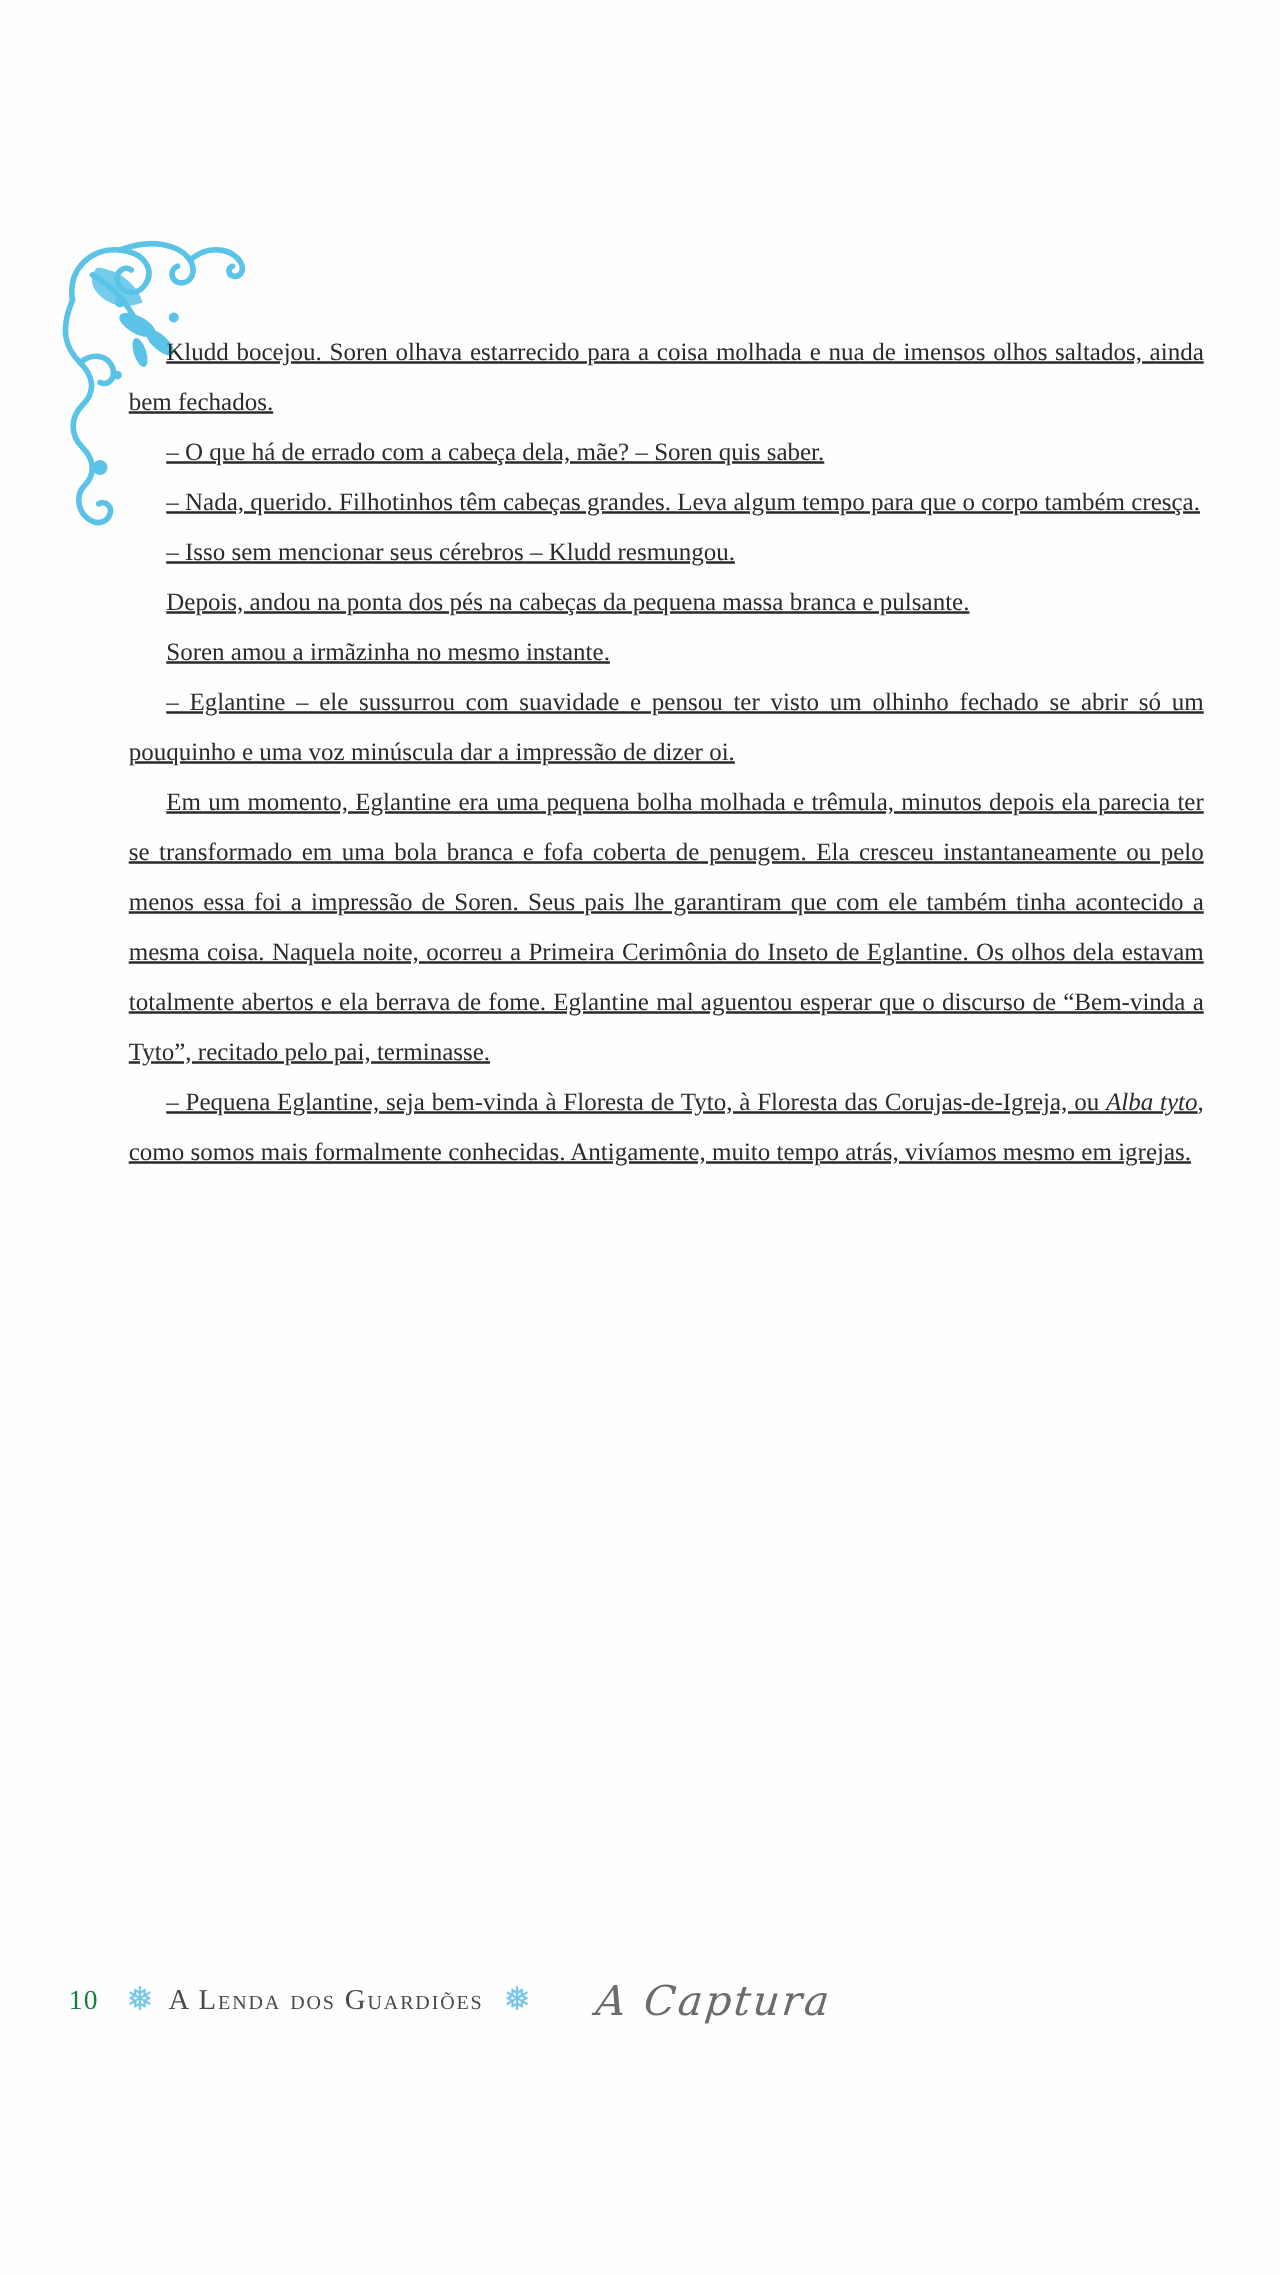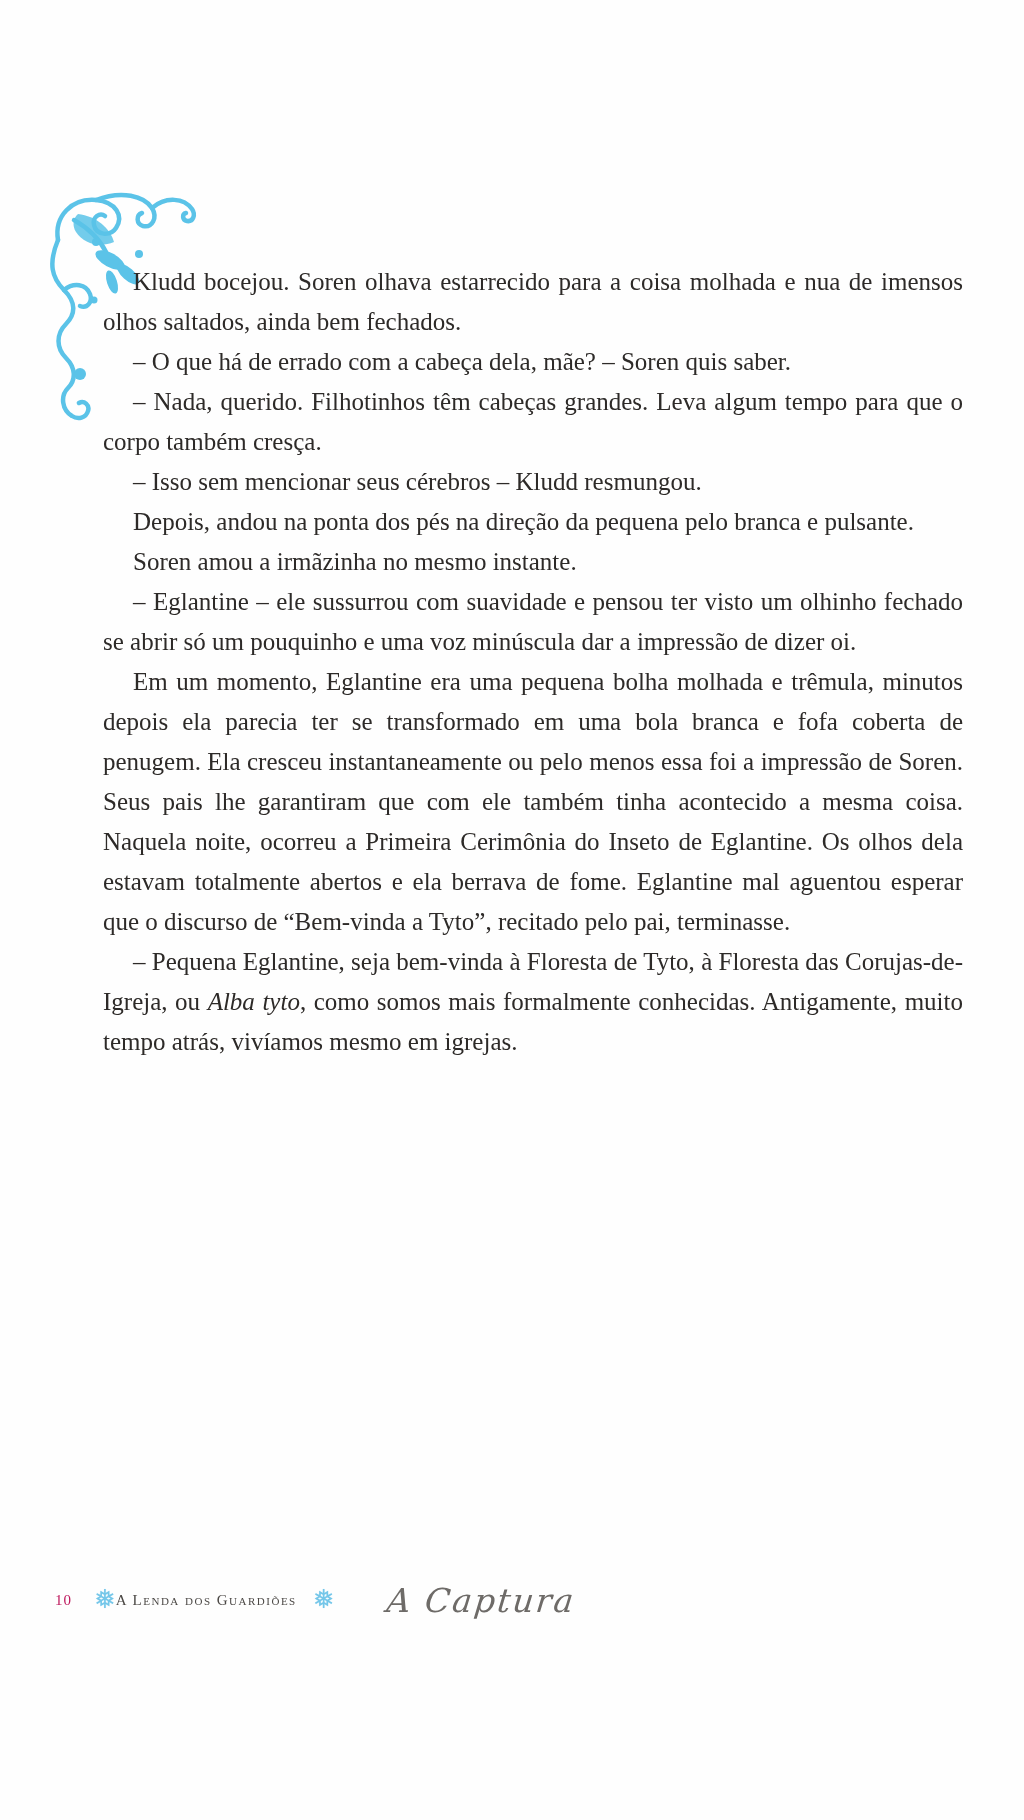--- a/index.html
+++ b/index.html
@@ -27,59 +27,60 @@
     width: 155px;
     height: 245px;
   }
   
   .body-text {
     position: absolute;
     left: 103px;
     top: 262px;
     width: 860px;
     color: #2d2a28;
-    font-size: 25px;
+    font-size: 20px;
     line-height: 40px;
     text-align: justify;
+    text-decoration: underline;
   }
   .body-text p {
     margin: 0;
     text-indent: 30px;
   }
   .body-text em {
     font-style: italic;
   }
   
   .footer {
     position: absolute;
     left: 0;
     top: 1575px;
     width: 1024px;
     height: 50px;
     display: flex;
     align-items: center;
   }
   .page-number {
     margin-left: 55px;
-    font-size: 15px;
-    color: #be185d;
+    font-size: 22px;
+    color: #15803d;
     letter-spacing: 1px;
   }
   .snowflake {
     font-size: 26px;
     color: #74c6e9;
     line-height: 1;
     text-shadow: 0 0 1px #b8e4f5;
   }
   .snowflake.first { margin-left: 22px; }
   .snowflake.second { margin-left: 16px; }
   .series-title {
-    margin-left: 0;
+    margin-left: 12px;
     font-variant: small-caps;
-    font-size: 15px;
+    font-size: 23px;
     letter-spacing: 1.5px;
     color: #4b4845;
     white-space: nowrap;
   }
   .book-title {
     margin-left: 52px;
     font-family: "DejaVu Serif", serif;
     font-style: italic;
     font-size: 33px;
     color: #6e6b68;
@@ -114,21 +115,21 @@
         <circle cx="50" cy="122" r="3.5"></circle>
       </g>
     </svg>
   </div>
 
   <div class="body-text">
       <p><span>Kludd bocejou. Soren olhava estarrecido para a coisa molhada e nua de imensos olhos saltados, ainda bem fechados.</span></p>
       <p><span>– O que há de errado com a cabeça dela, mãe? – Soren quis saber.</span></p>
       <p><span>– Nada, querido. Filhotinhos têm cabeças grandes. Leva algum tempo para que o corpo também cresça.</span></p>
       <p><span>– Isso sem mencionar seus cérebros – Kludd resmungou.</span></p>
-      <p><span>Depois, andou na ponta dos pés na direção da pequena pelo branca e pulsante.</span></p>
+      <p><span>Depois, andou na ponta dos pés na cabeças da pequena massa branca e pulsante.</span></p>
       <p><span>Soren amou a irmãzinha no mesmo instante.</span></p>
       <p><span>– Eglantine – ele sussurrou com suavidade e pensou ter visto um olhinho fechado se abrir só um pouquinho e uma voz minúscula dar a impressão de dizer oi.</span></p>
       <p><span>Em um momento, Eglantine era uma pequena bolha molhada e trêmula, minutos depois ela parecia ter se transformado em uma bola branca e fofa coberta de penugem. Ela cresceu instantaneamente ou pelo menos essa foi a impressão de Soren. Seus pais lhe garantiram que com ele também tinha acontecido a mesma coisa. Naquela noite, ocorreu a Primeira Cerimônia do Inseto de Eglantine. Os olhos dela estavam totalmente abertos e ela berrava de fome. Eglantine mal aguentou esperar que o discurso de “Bem-vinda a Tyto”, recitado pelo pai, terminasse.</span></p>
       <p><span>– Pequena Eglantine, seja bem-vinda à Floresta de Tyto, à Floresta das Corujas-de-Igreja, ou </span><em>Alba tyto</em><span>, como somos mais formalmente conhecidas. Antigamente, muito tempo atrás, vivíamos mesmo em igrejas.</span></p>
     </div>
 
   <div class="footer">
     <span class="page-number">10</span>
     <span class="snowflake first">❅</span>
     <span class="series-title">A Lenda dos Guardiões</span>

